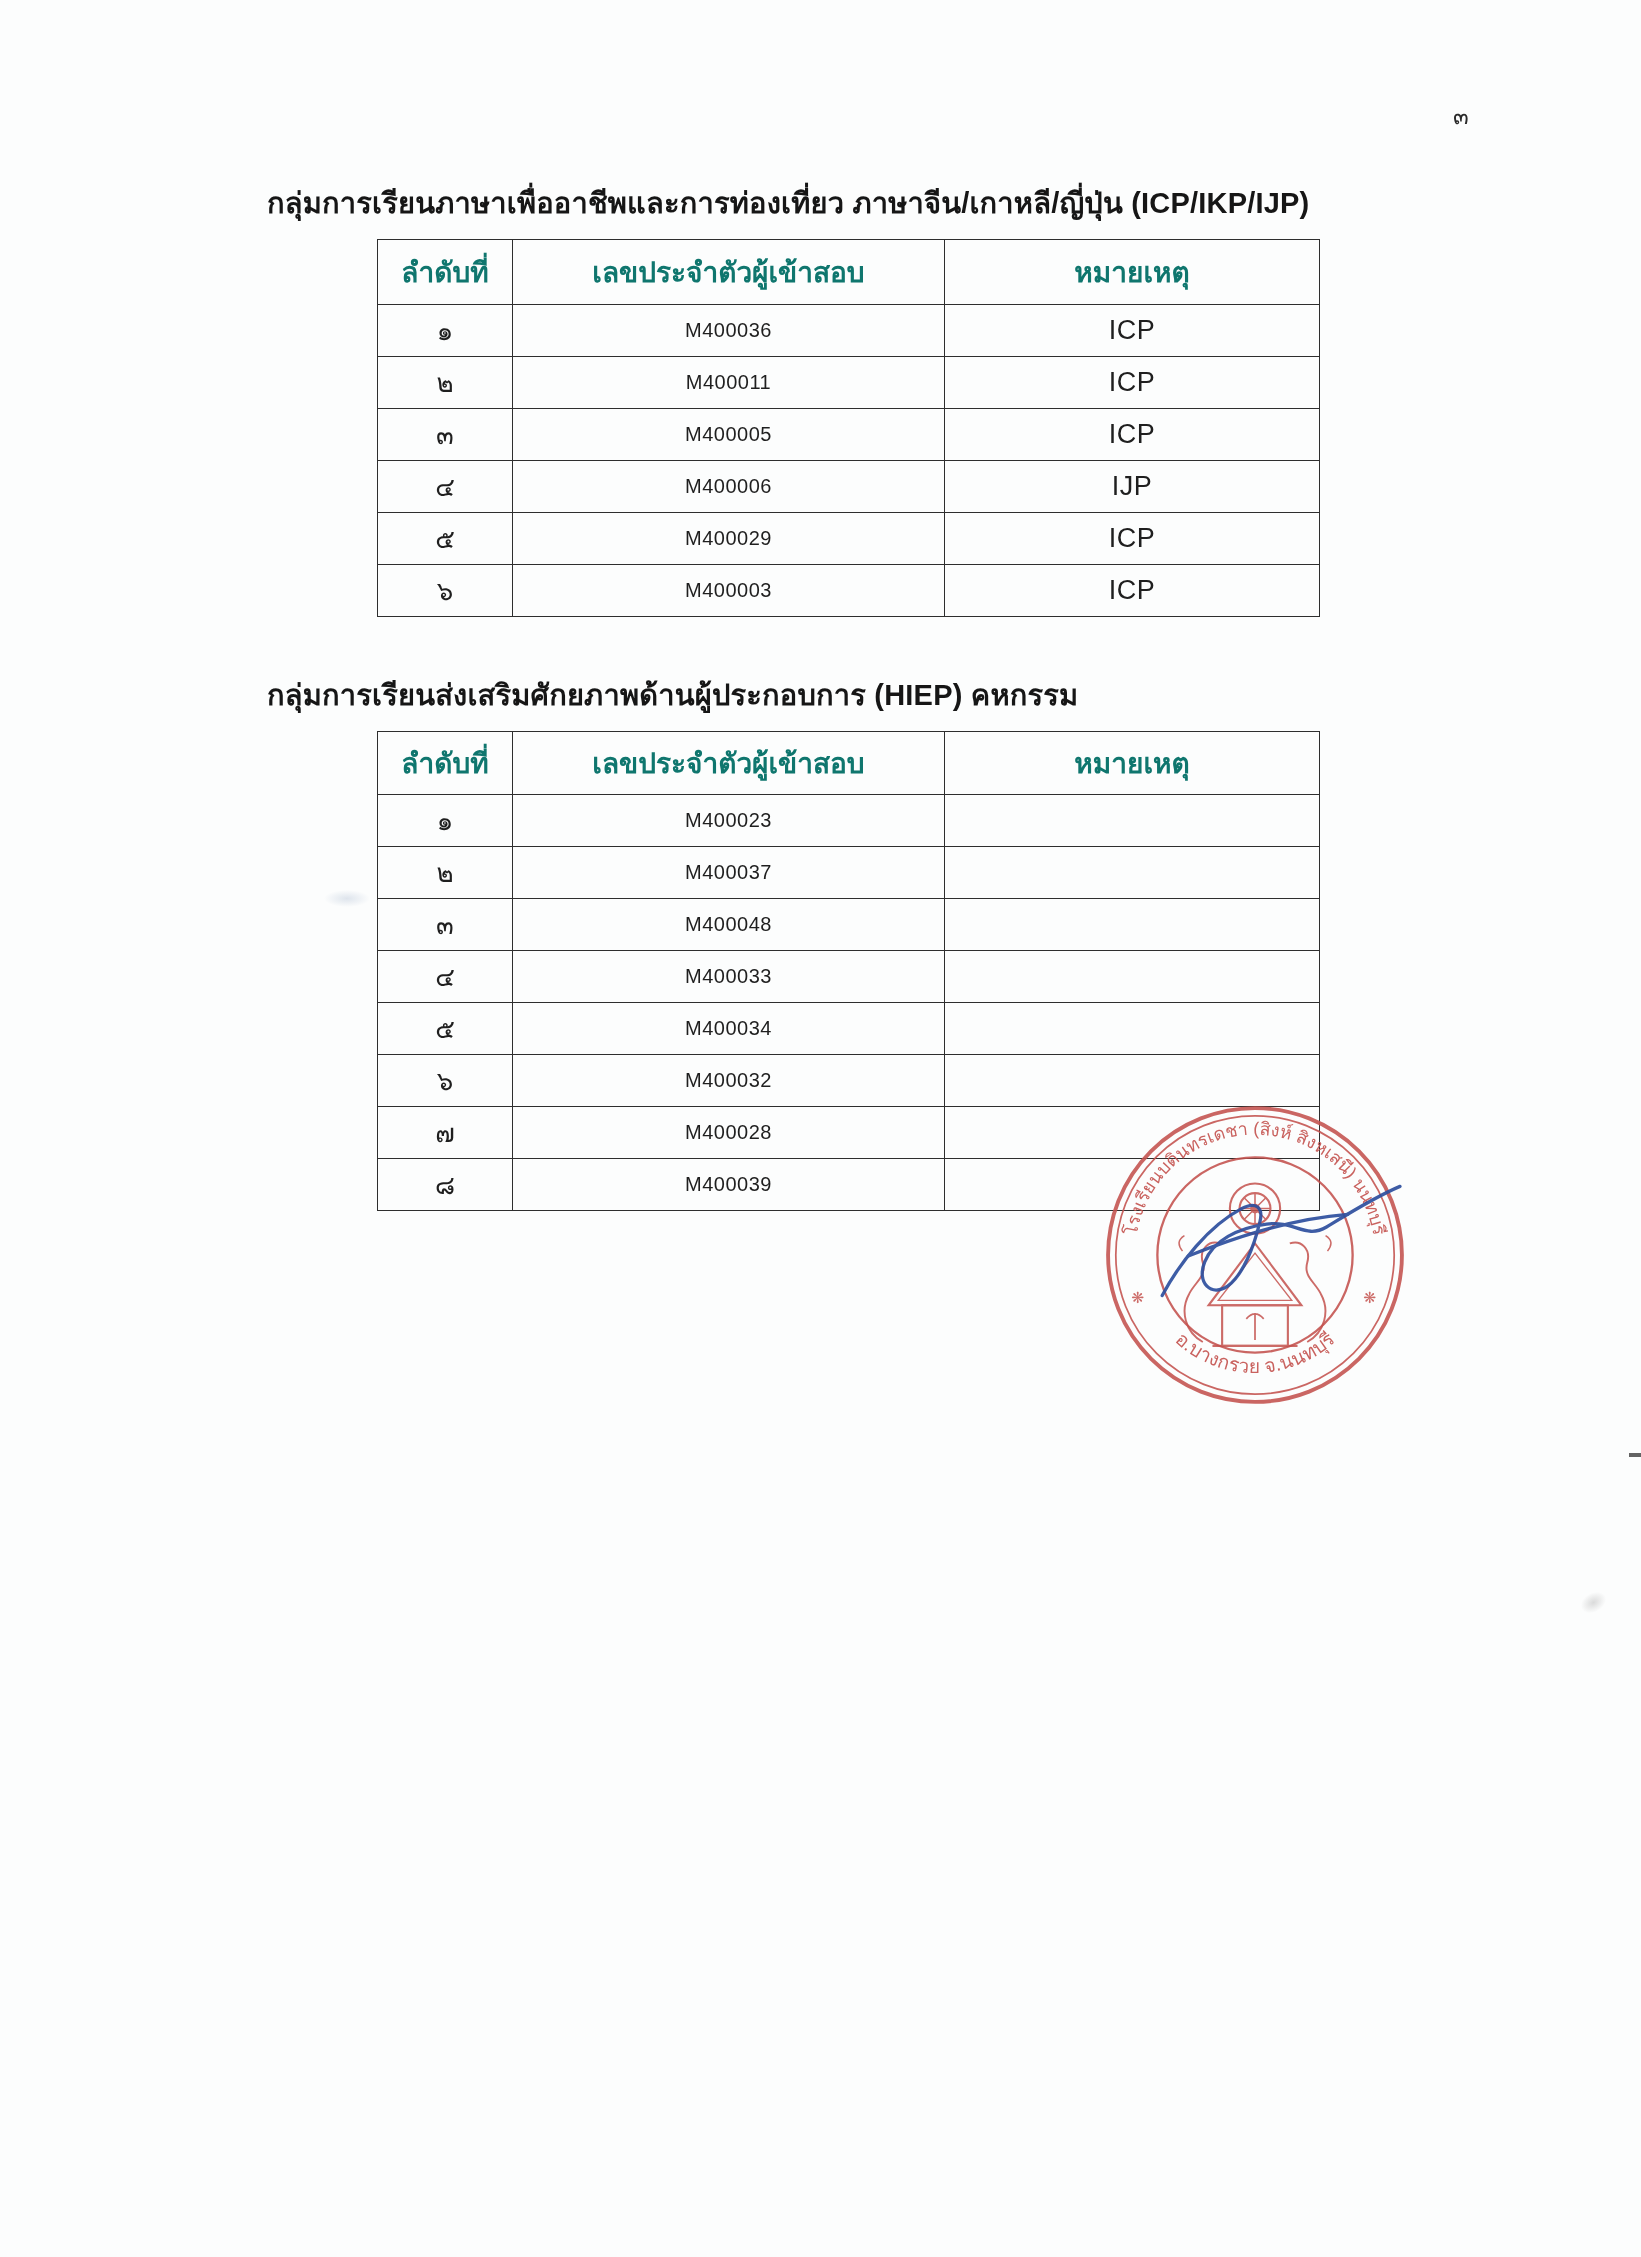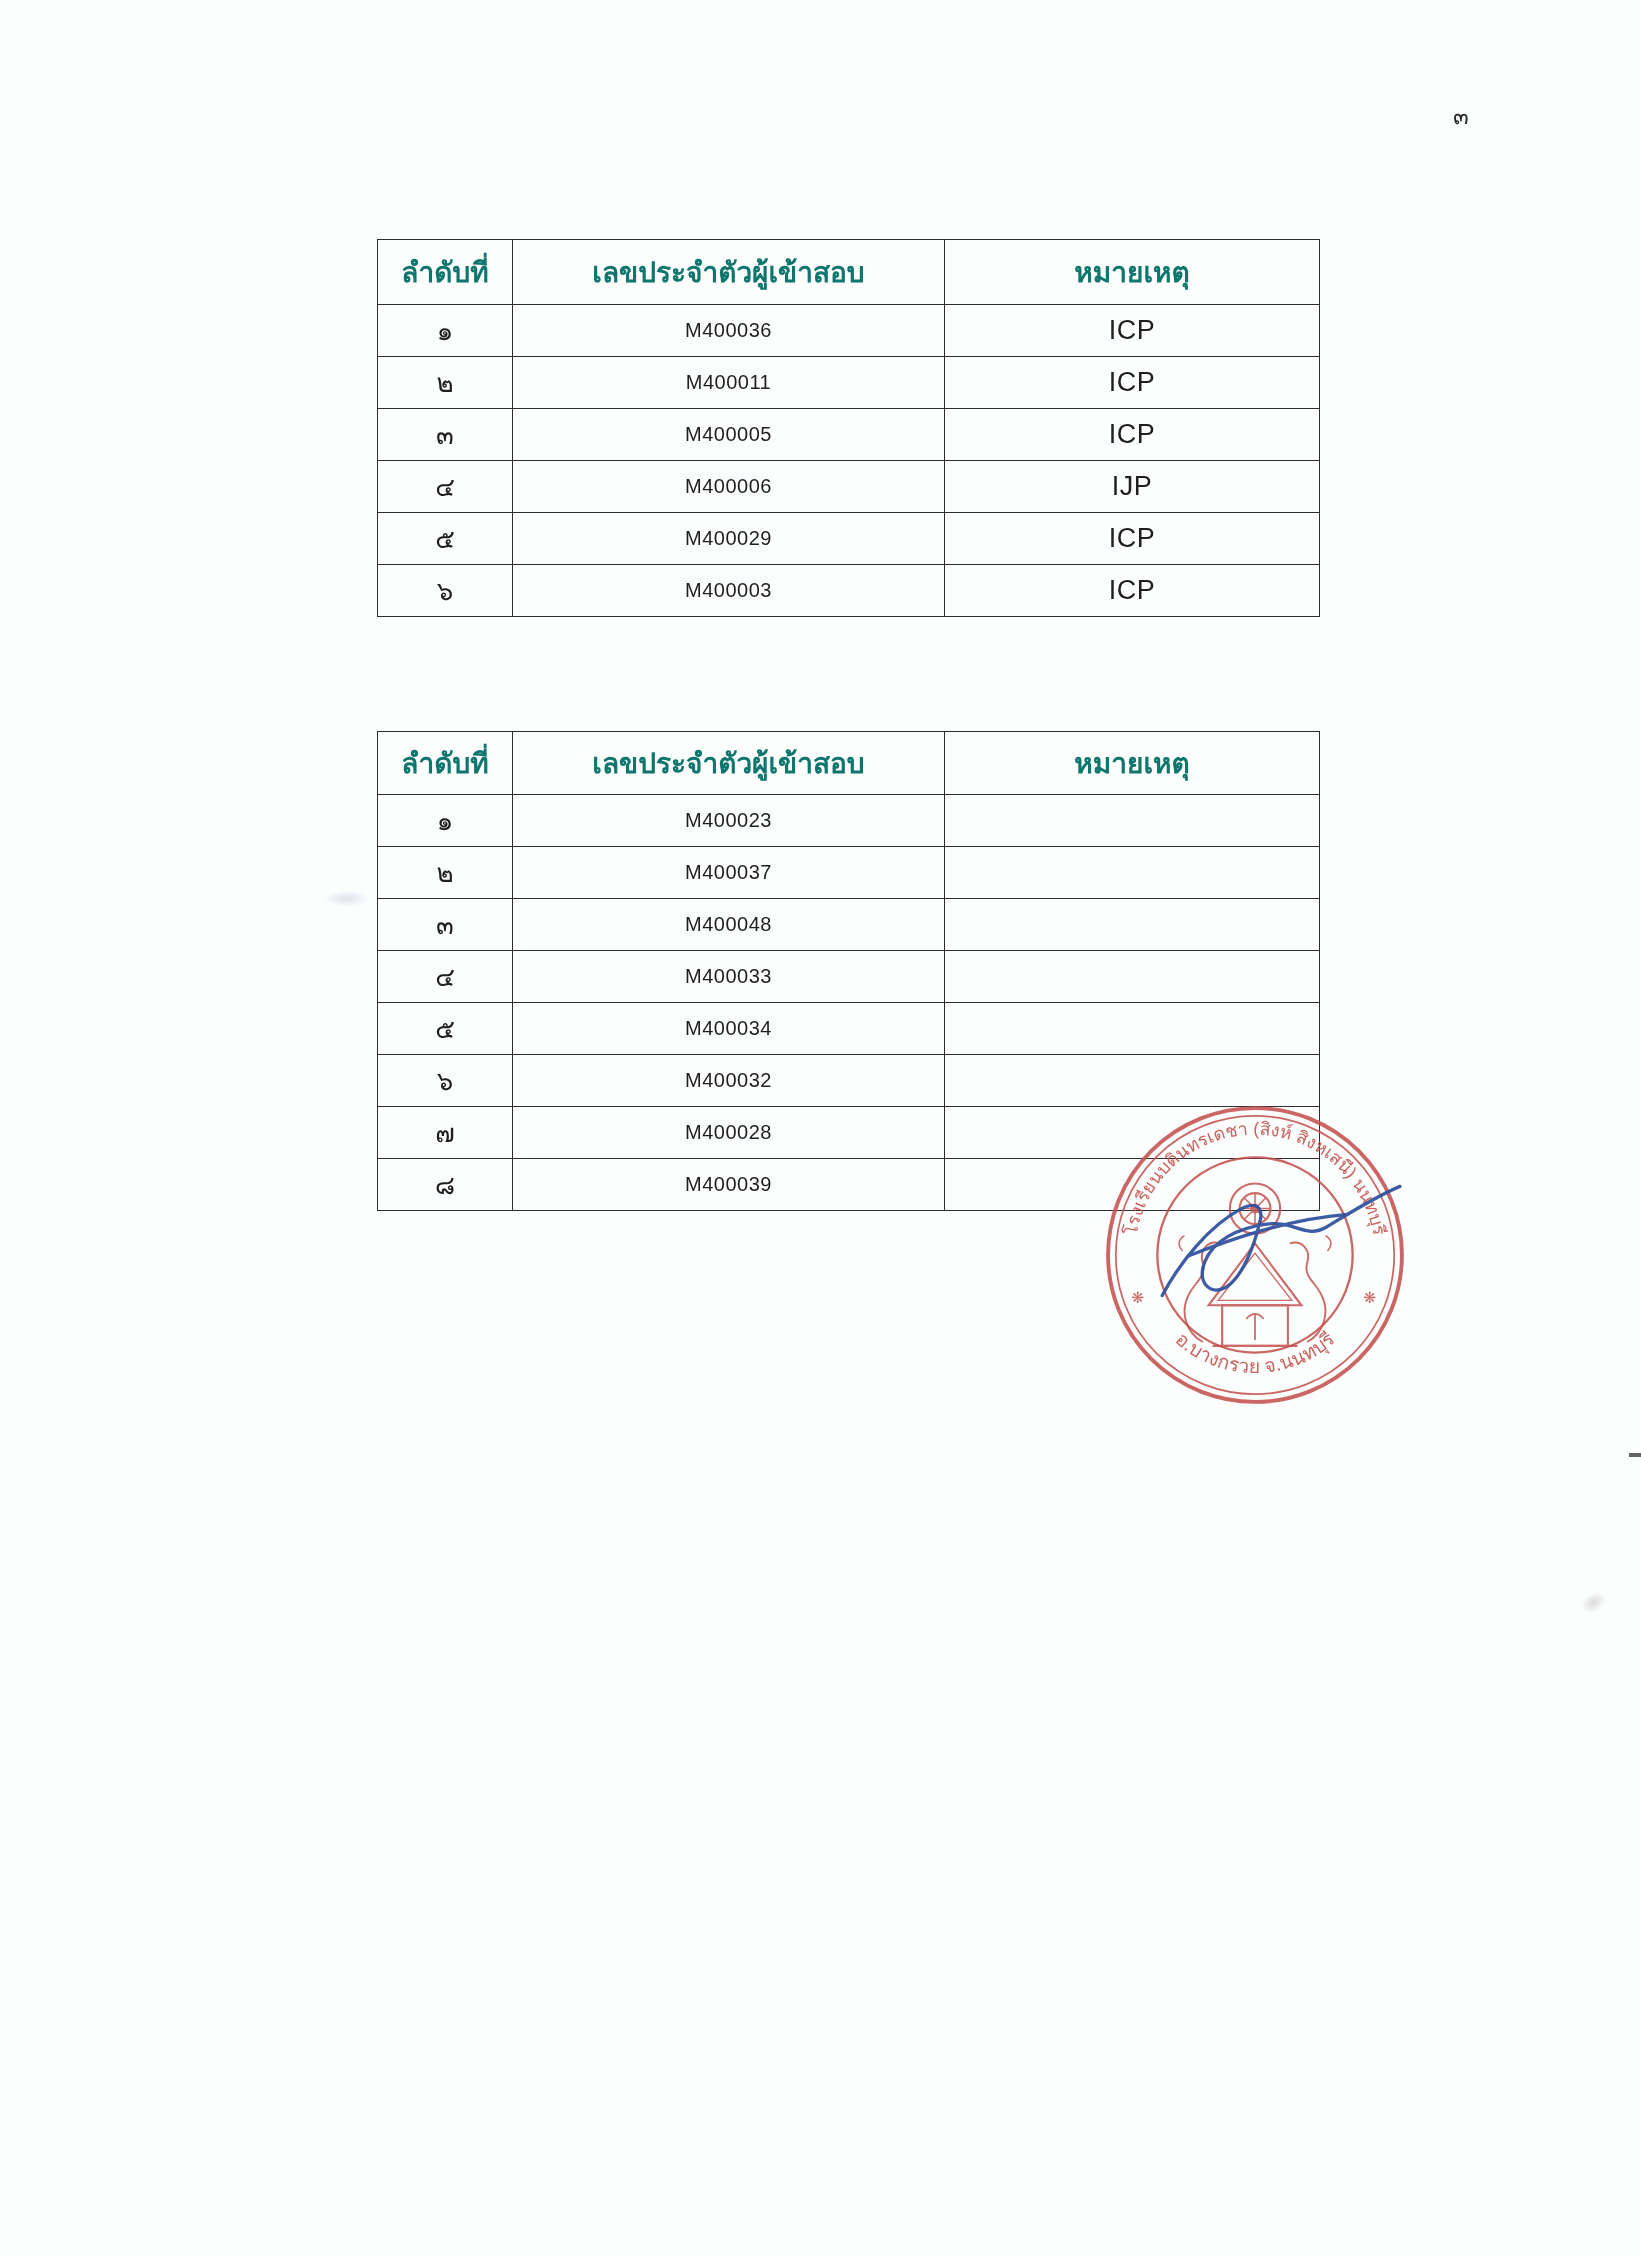--- a/index.html
+++ b/index.html
@@ -38,20 +38,21 @@
   .smudge-blue{position:absolute;left:324px;top:890px;width:46px;height:17.4px;border-radius:50%;
     background:radial-gradient(closest-side,#b9c6d8,transparent);opacity:.45;}
 </style>
 </head>
 <body>
 
 <div class="page">
 
   <div class="page-number">๓</div>
 
+  <div id="heading-1" class="section-heading">กลุ่มการเรียนภาษาเพื่ออาชีพและการท่องเที่ยว ภาษาจีน/เกาหลี/ญี่ปุ่น (ICP/IKP/IJP)</div>
 
   <table id="table-1" class="doc-table">
     <colgroup>
         <col style="width:135px">
         <col style="width:432px">
         <col style="width:375px">
       </colgroup>
     <tbody>
         <tr class="hdr">
       <th>ลำดับที่</th>
@@ -84,20 +85,21 @@
       <td class="remark-cell">ICP</td>
     </tr>
     <tr class="row">
       <td class="order-cell">๖</td>
       <td class="id-cell">M400003</td>
       <td class="remark-cell">ICP</td>
     </tr>
   </tbody>
     </table>
 
+  <div id="heading-2" class="section-heading">กลุ่มการเรียนส่งเสริมศักยภาพด้านผู้ประกอบการ (HIEP) คหกรรม</div>
 
   <table id="table-2" class="doc-table">
     <colgroup>
         <col style="width:135px">
         <col style="width:432px">
         <col style="width:375px">
       </colgroup>
     <tbody>
         <tr class="hdr">
       <th>ลำดับที่</th>

